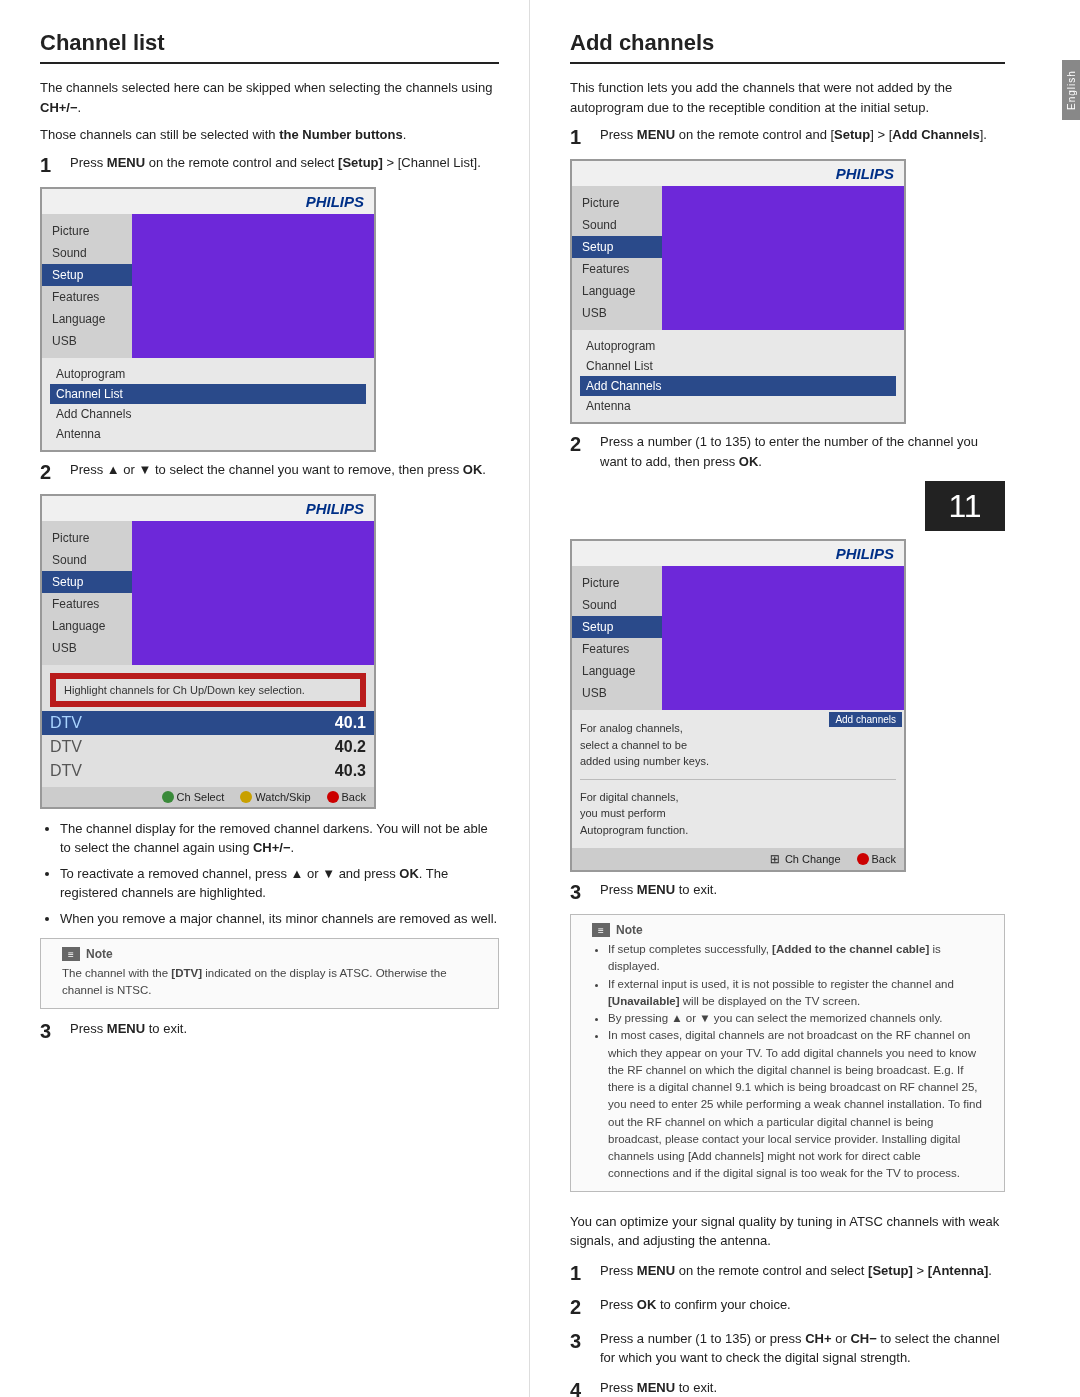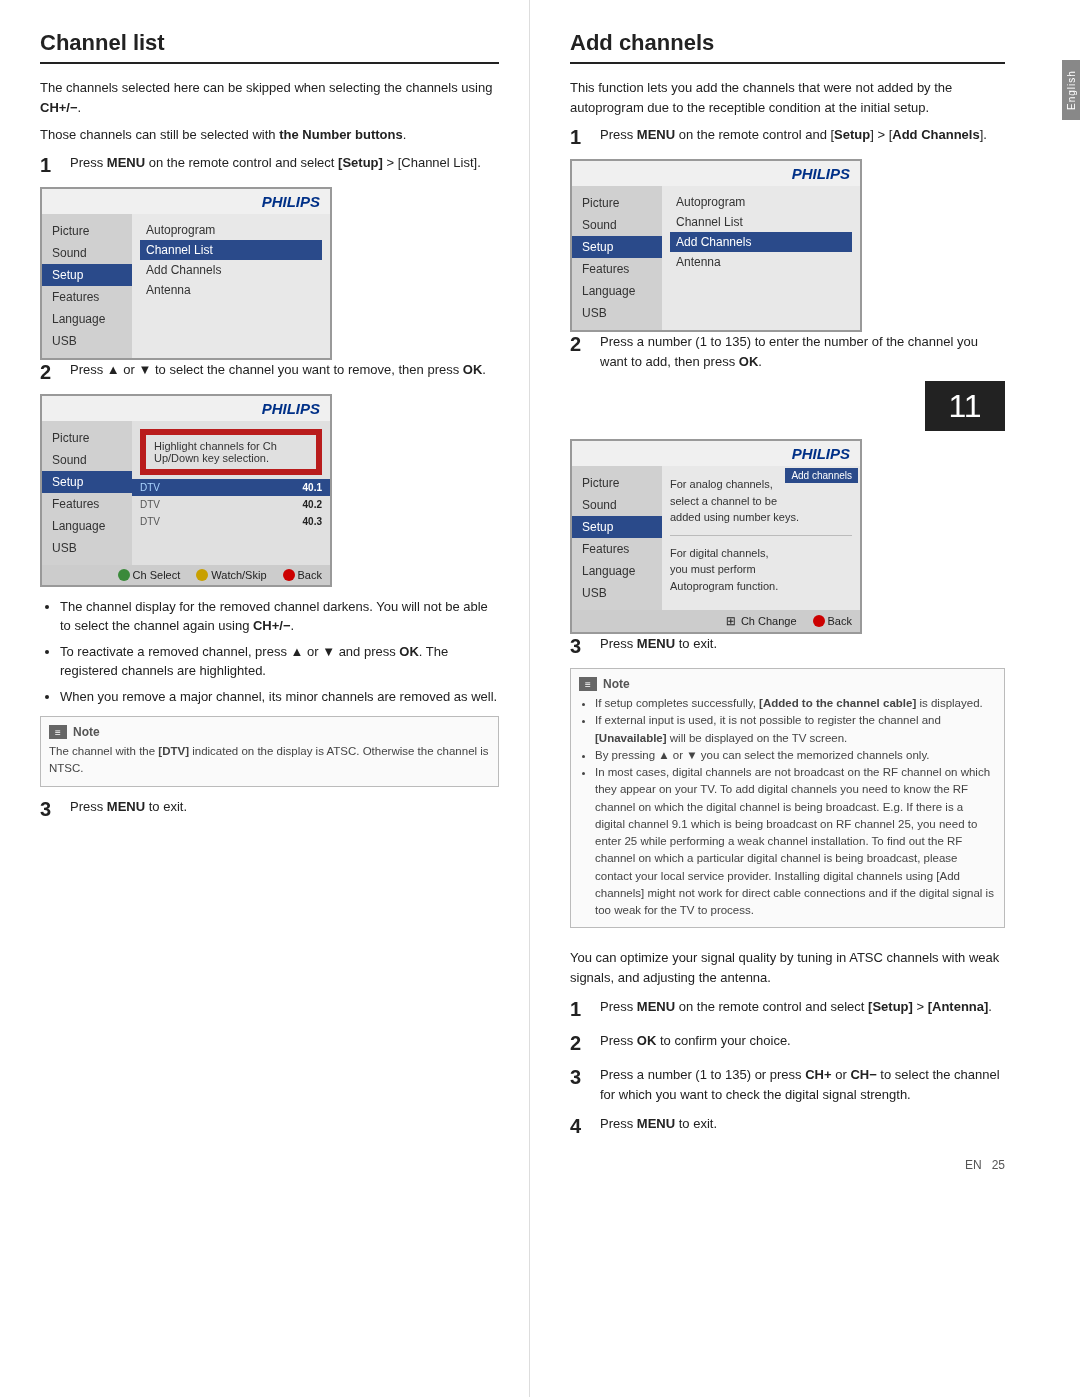--- a/index.html
+++ b/index.html
@@ -61,37 +61,38 @@
       min-width: 22px;
       margin-right: 8px;
       line-height: 1.2;
     }
     .step-text { font-size: 13px; line-height: 1.5; flex: 1; }
 
     
     .tv-menu {
       border: 2px solid #999;
       background: #f0f0f0;
-      margin: 8px 0 0 0;
-      width: 292px;
+      margin: 8px 0 8px 0;
+      width: 336px;
       position: relative;
     }
     .philips-logo {
       color: #003087;
       font-weight: bold;
       font-size: 15px;
       font-style: italic;
       background: #f0f0f0;
       padding: 4px 10px;
       text-align: right;
     }
     .tv-body {
       display: flex;
       background: #6d28d9;
       min-height: 130px;
+      flex-direction: column;
     }
     .tv-left-menu {
       width: 90px;
       background: #d0d0d0;
       padding: 6px 0;
     }
     .tv-left-item {
       padding: 4px 10px;
       font-size: 12px;
       color: #333;
@@ -121,21 +122,21 @@
     }
     .channel-list-right {
       flex: 1;
       padding: 4px 0;
       background: #e0e0e0;
     }
     .channel-row {
       display: flex;
       justify-content: space-between;
       padding: 3px 8px;
-      font-size: 10px;
+      font-size: 16px;
     }
     .channel-row.dtv-selected {
       background: #2a4a8a;
       color: #fff;
     }
     .channel-row .ch-label { color: #555; }
     .channel-row.dtv-selected .ch-label { color: #aad4ff; }
     .channel-row .ch-num { font-weight: bold; }
     .highlight-text-box {
       background: #e0e0e0;
@@ -175,21 +176,21 @@
       list-style: disc;
       margin-left: 20px;
       margin-bottom: 6px;
       font-size: 13px;
       line-height: 1.5;
     }
 
     
     .note-box {
       border: 1px solid #bbb;
-      padding: 8px 8px;
+      padding: 8px 21px;
       margin: 10px 0;
       background: #fafafa;
     }
     .note-header {
       display: flex;
       align-items: center;
       gap: 6px;
       margin-bottom: 4px;
     }
     .note-icon {

